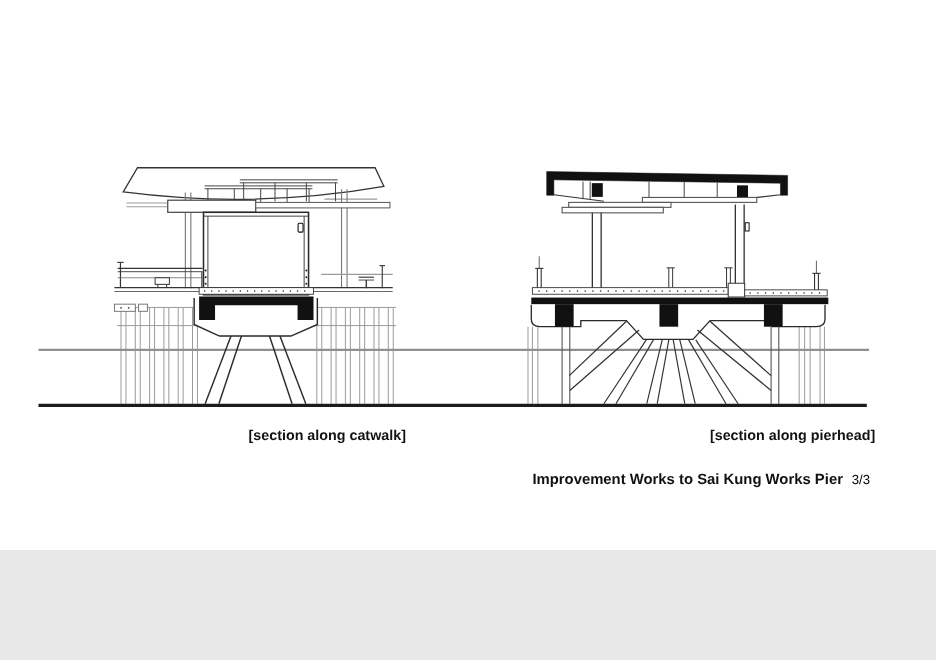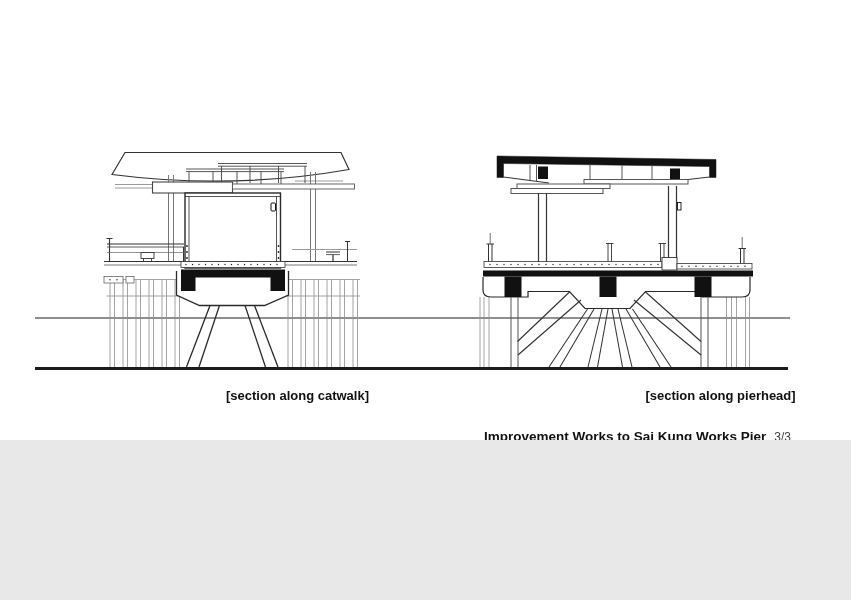--- a/index.html
+++ b/index.html
@@ -1,23 +1,23 @@
 <!DOCTYPE html>
 <html><head>
 <meta charset="utf-8">
 <style>
   html,body{margin:0;padding:0;background:#e8e8e8;font-family:"Liberation Sans",sans-serif;}
-  #sheet{position:relative;width:851px;height:440px;background:#ffffff;overflow:hidden;}
+  #sheet{position:relative;width:851px;height:500px;background:#ffffff;overflow:hidden;}
   #drawing{position:absolute;left:0;top:0;}
   .caption{position:absolute;font-size:13px;font-weight:bold;color:#111;text-align:center;white-space:nowrap;}
   #caption-catwalk{left:165px;top:388px;width:265px;}
   #caption-pierhead{left:588px;top:388px;width:265px;}
   #title-block{position:absolute;left:430px;top:427px;width:361px;text-align:right;white-space:nowrap;color:#111;}
   #title-block .t-main{font-size:13.5px;font-weight:bold;}
-  #title-block .t-page{font-size:12px;font-weight:normal;margin-left:8px;color:#404040;}
+  #title-block .t-page{font-size:12px;font-weight:normal;margin-left:8px;color:#000000;}
 </style>
 </head>
 <body>
 
 <div id="sheet">
 
 <svg id="drawing" width="851" height="600" viewBox="0 0 851 600">
 
   <g stroke="#9a9a9a" stroke-width="0.9" fill="none">
 

